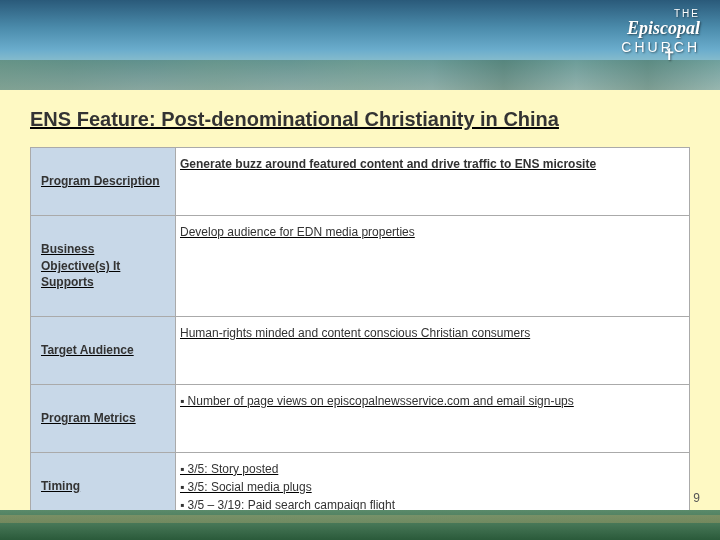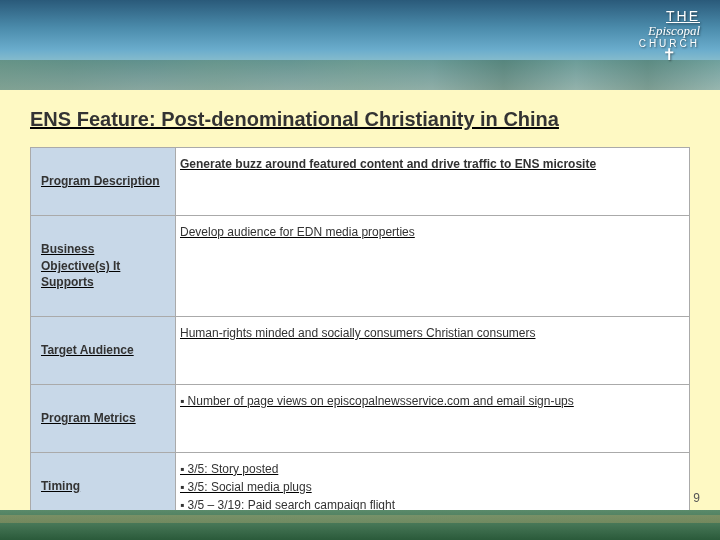--- a/index.html
+++ b/index.html
@@ -38,39 +38,39 @@
     }
 
     .logo-area {
       position: absolute;
       top: 8px;
       right: 20px;
       text-align: right;
     }
 
     .logo-text-episcopal {
-      font-size: 13px;
+      font-size: 18px;
       font-style: italic;
       color: #fff;
       font-family: Georgia, serif;
       line-height: 1.1;
       text-shadow: 1px 1px 2px rgba(0,0,0,0.5);
+      font-weight: bold;
     }
 
     .logo-text-the {
-      font-size: 14px;
+      font-size: 10px;
       color: #fff;
       letter-spacing: 2px;
       text-transform: uppercase;
       text-shadow: 1px 1px 2px rgba(0,0,0,0.5);
-      text-decoration: underline;
     }
 
     .logo-text-church {
-      font-size: 10px;
+      font-size: 14px;
       color: #fff;
       letter-spacing: 3px;
       text-transform: uppercase;
       text-shadow: 1px 1px 2px rgba(0,0,0,0.5);
     }
 
     .cross-icon {
       position: absolute;
       right: 44px;
       top: 45px;
@@ -186,21 +186,21 @@
     <tr>
           <td class="label-cell">Program Description</td>
           <td class="value-cell highlight">Generate buzz around featured content and drive traffic to ENS microsite</td>
         </tr>
         <tr>
           <td class="label-cell">Business Objective(s) It Supports</td>
           <td class="value-cell">Develop audience for EDN media properties</td>
         </tr>
         <tr>
           <td class="label-cell">Target Audience</td>
-          <td class="value-cell">Human-rights minded and socially consumers Christian consumers</td>
+          <td class="value-cell">Human-rights minded and content conscious Christian consumers</td>
         </tr>
         <tr>
           <td class="label-cell">Program Metrics</td>
           <td class="value-cell">▪ Number of page views on episcopalnewsservice.com and email sign-ups</td>
         </tr>
         <tr>
           <td class="label-cell">Timing</td>
           <td class="value-cell">▪ 3/5: Story posted<br>▪ 3/5: Social media plugs<br>▪ 3/5 – 3/19: Paid search campaign flight</td>
         </tr>
       </tbody>

